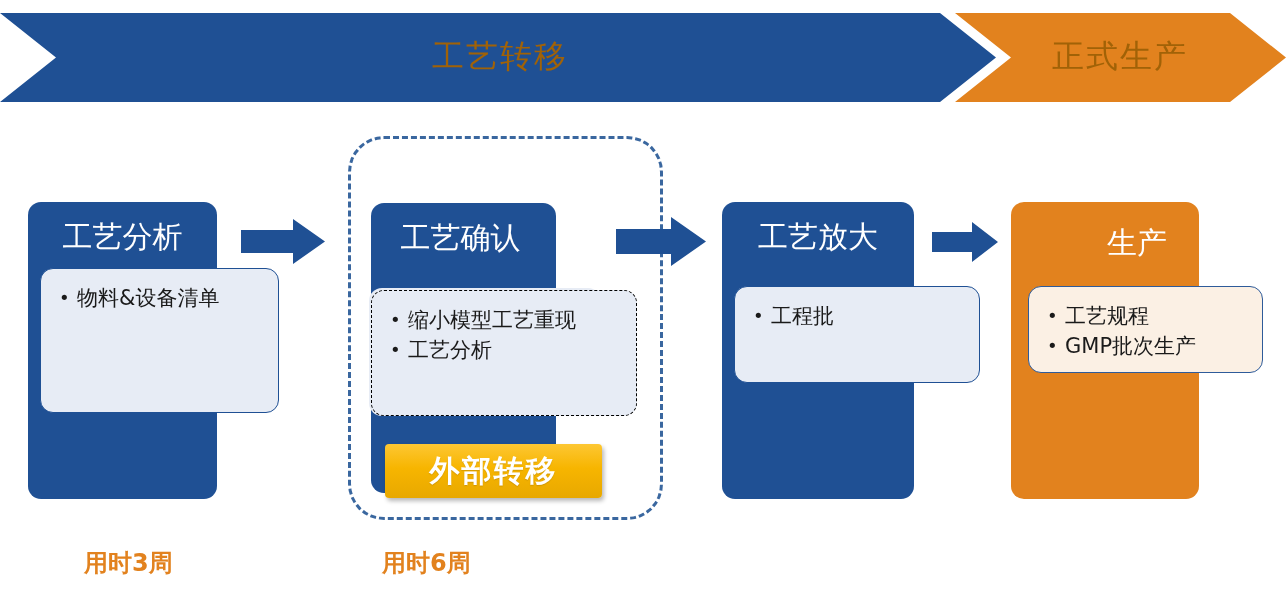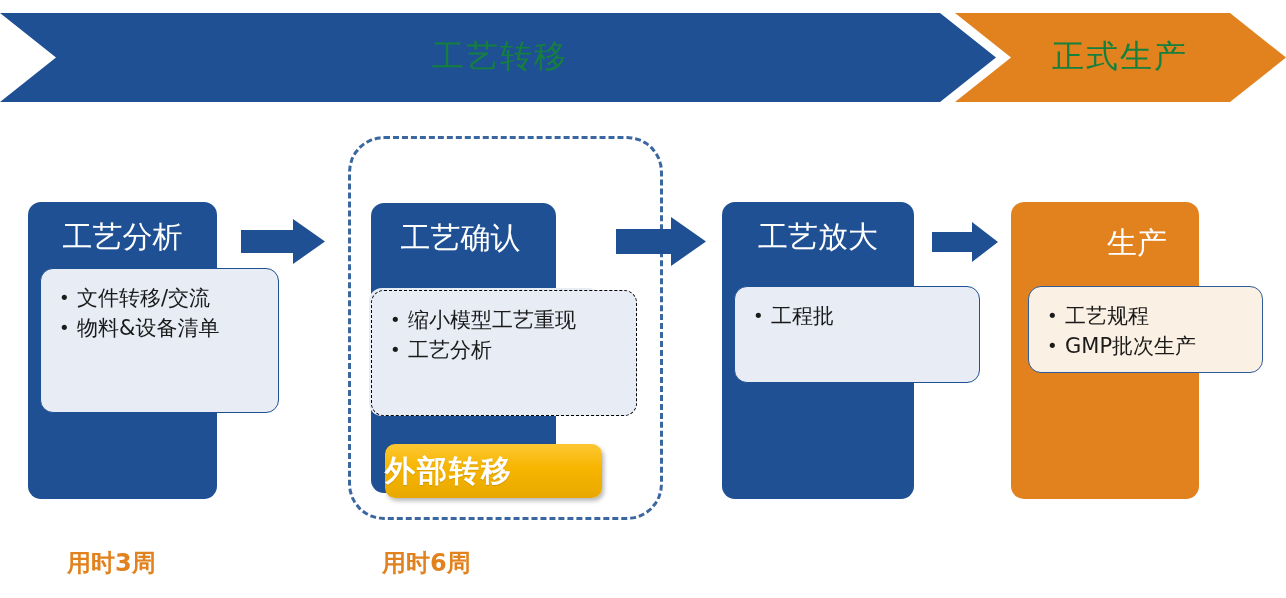--- a/index.html
+++ b/index.html
@@ -18,21 +18,21 @@
   
   #banner {
     position: absolute;
     left: 0;
     top: 13px;
     width: 1286px;
     height: 89px;
   }
   .chevron-label {
     position: absolute;
-    color: #15803d;
+    color: #a16207;
     font-size: 32px;
     line-height: 1;
     letter-spacing: 2px;
     white-space: nowrap;
   }
   #banner-label-transfer {
     left: 0;
     top: 40px;
     width: 1000px;
     text-align: center;
@@ -141,66 +141,65 @@
   
   .arrow { position: absolute; }
 
   
   #badge {
     position: absolute;
     left: 385px;
     top: 444px;
     width: 217px;
     height: 54px;
-    border-radius: 10px;
+    border-radius: 4px;
     background: linear-gradient(180deg, #fdc733 0%, #f7b500 45%, #e8a800 100%);
     box-shadow: 2px 3px 4px rgba(0,0,0,0.28);
     display: flex;
     align-items: center;
-    justify-content: flex-start;
+    justify-content: center;
   }
   #badge-label {
     color: #ffffff;
     font-size: 30px;
     font-weight: bold;
     letter-spacing: 2px;
     white-space: nowrap;
     text-shadow: 0 1px 1px rgba(120,80,0,0.25);
   }
 
   
   .duration {
     position: absolute;
     color: #e2821e;
     font-size: 24px;
     font-weight: bold;
     white-space: nowrap;
   }
-  #duration-1 { left: 67px;  top: 547px; }
+  #duration-1 { left: 84px;  top: 547px; }
   #duration-2 { left: 376px; top: 547px; margin-left: 6px; }
 </style>
 </head>
 <body>
 
 <svg id="banner" viewBox="0 0 1286 89" width="1286" height="89" preserveAspectRatio="none">
 
   <polygon points="0,0 940,0 996,44.5 940,89 0,89 56,44.5" fill="#1f5094"></polygon>
 
   <polygon points="955,0 1230,0 1286,44.5 1230,89 955,89 1011,44.5" fill="#e2821e"></polygon>
 </svg>
 <div class="chevron-label" id="banner-label-transfer">工艺转移</div>
 <div class="chevron-label" id="banner-label-production">正式生产</div>
 
 <div id="dashed-container"></div>
 
 <div class="stage" id="stage-1"></div>
 <div class="stage-title abs" id="title-1">工艺分析</div>
 <div class="panel" id="panel-1">
   <ul>
-    <li>文件转移/交流</li>
     <li>物料&amp;设备清单</li>
   </ul>
 </div>
 
 <svg class="arrow" style="left:241px; top:219px;" width="84" height="45" viewBox="0 0 84 45">
   <polygon points="0,11 52,11 52,0 84,22.5 52,45 52,34 0,34" fill="#1f5094"></polygon>
 </svg>
 
 <div class="stage" id="stage-2"></div>
 <div class="stage-title abs" id="title-2">工艺确认</div>

